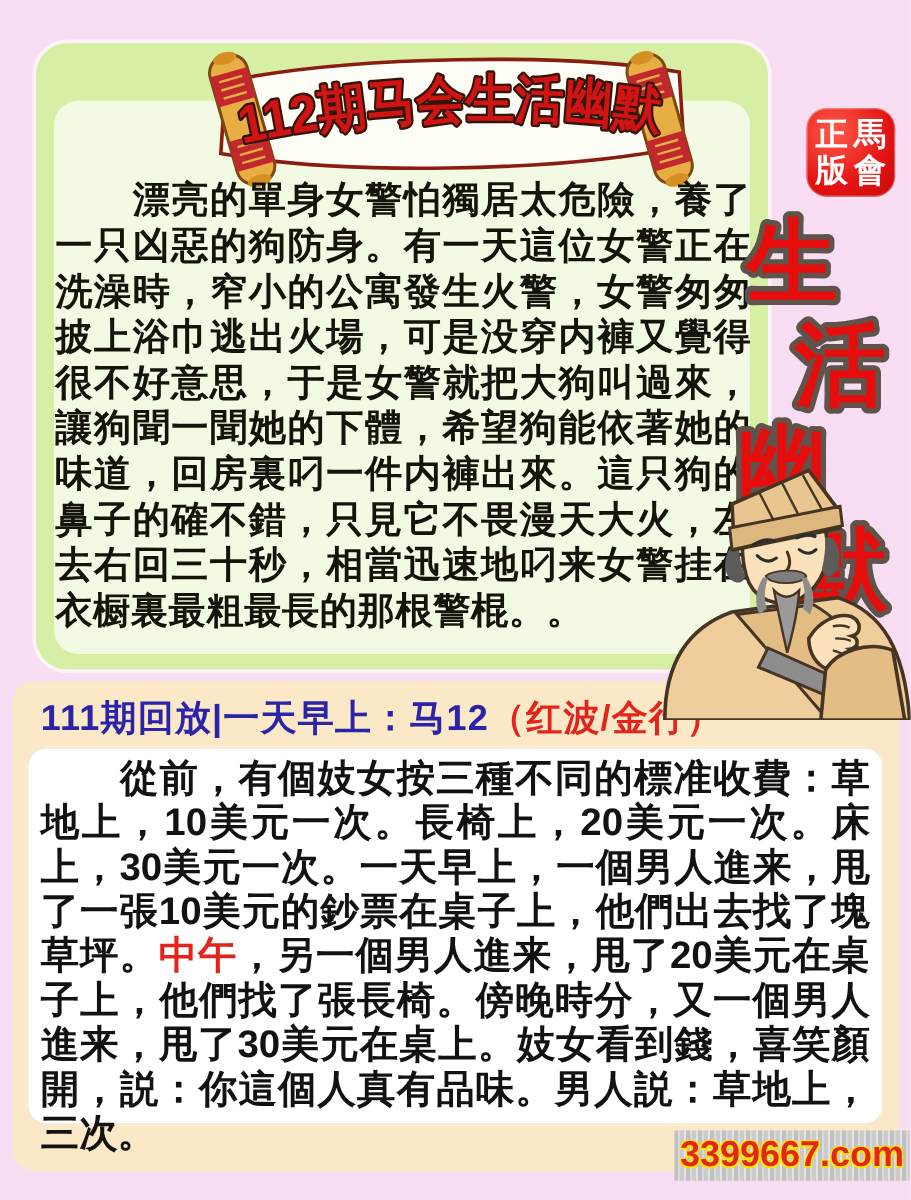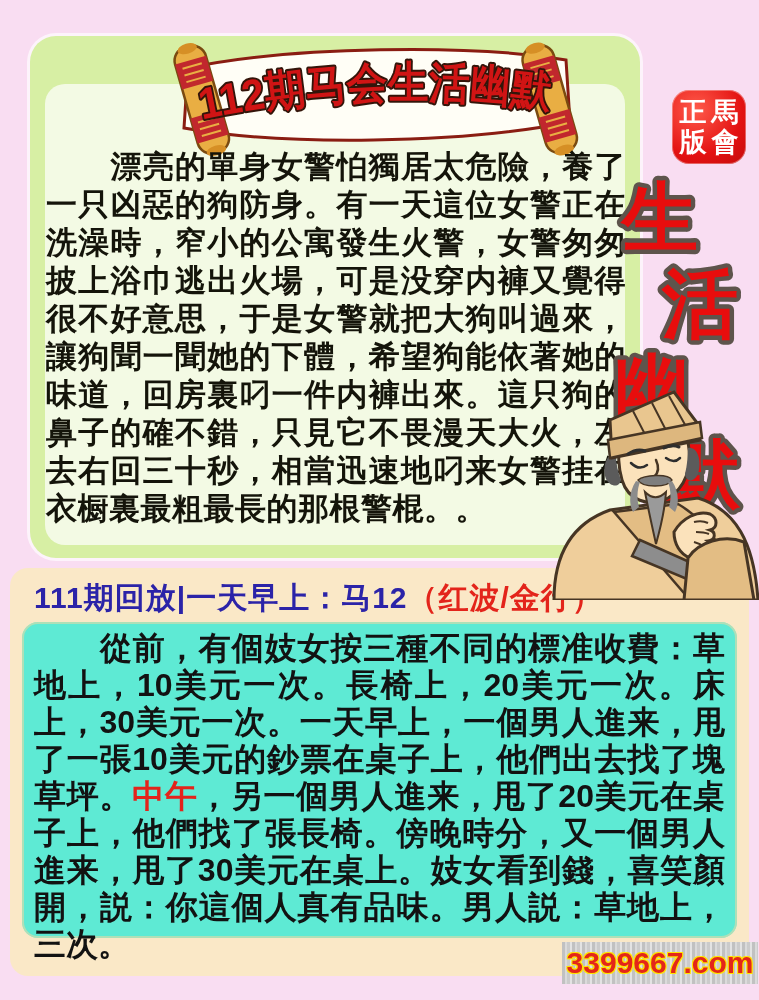--- a/index.html
+++ b/index.html
@@ -51,21 +51,21 @@
     position:absolute; left:10px; top:568px; width:739px; height:408px;
     background:#FAE8C7; border-radius:18px;
   }
   .header2 {
     position:absolute; left:24px; top:10px;
     font-size:30px; font-weight:bold; color:#2B23A8; letter-spacing:1px;
   }
   .header2 .red-part { color:#E3241B; }
   .inner2 {
     position:absolute; left:12px; top:54px; width:715px; height:316px;
-    background:#5eead4; border-radius:16px; box-sizing:border-box;
+    background:#ffffff; border-radius:16px; box-sizing:border-box;
     padding:8px 12px 0 12px;
     box-shadow:inset 0 0 0 2px rgba(240,215,160,.55);
   }
   .story2 {
     color:#121212; font-size:32px; font-weight:bold; line-height:37px;
     text-align:justify; letter-spacing:0;
   }
   .story2 .highlight { color:#E3241B; }
   .footer2 {
     position:absolute; left:24px; top:372px;

